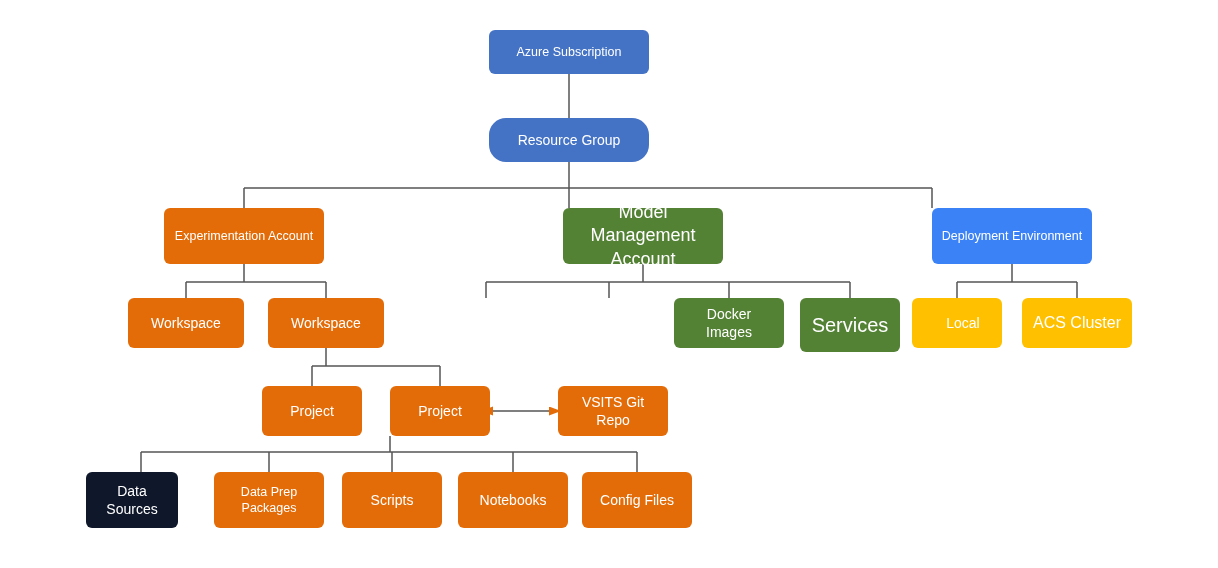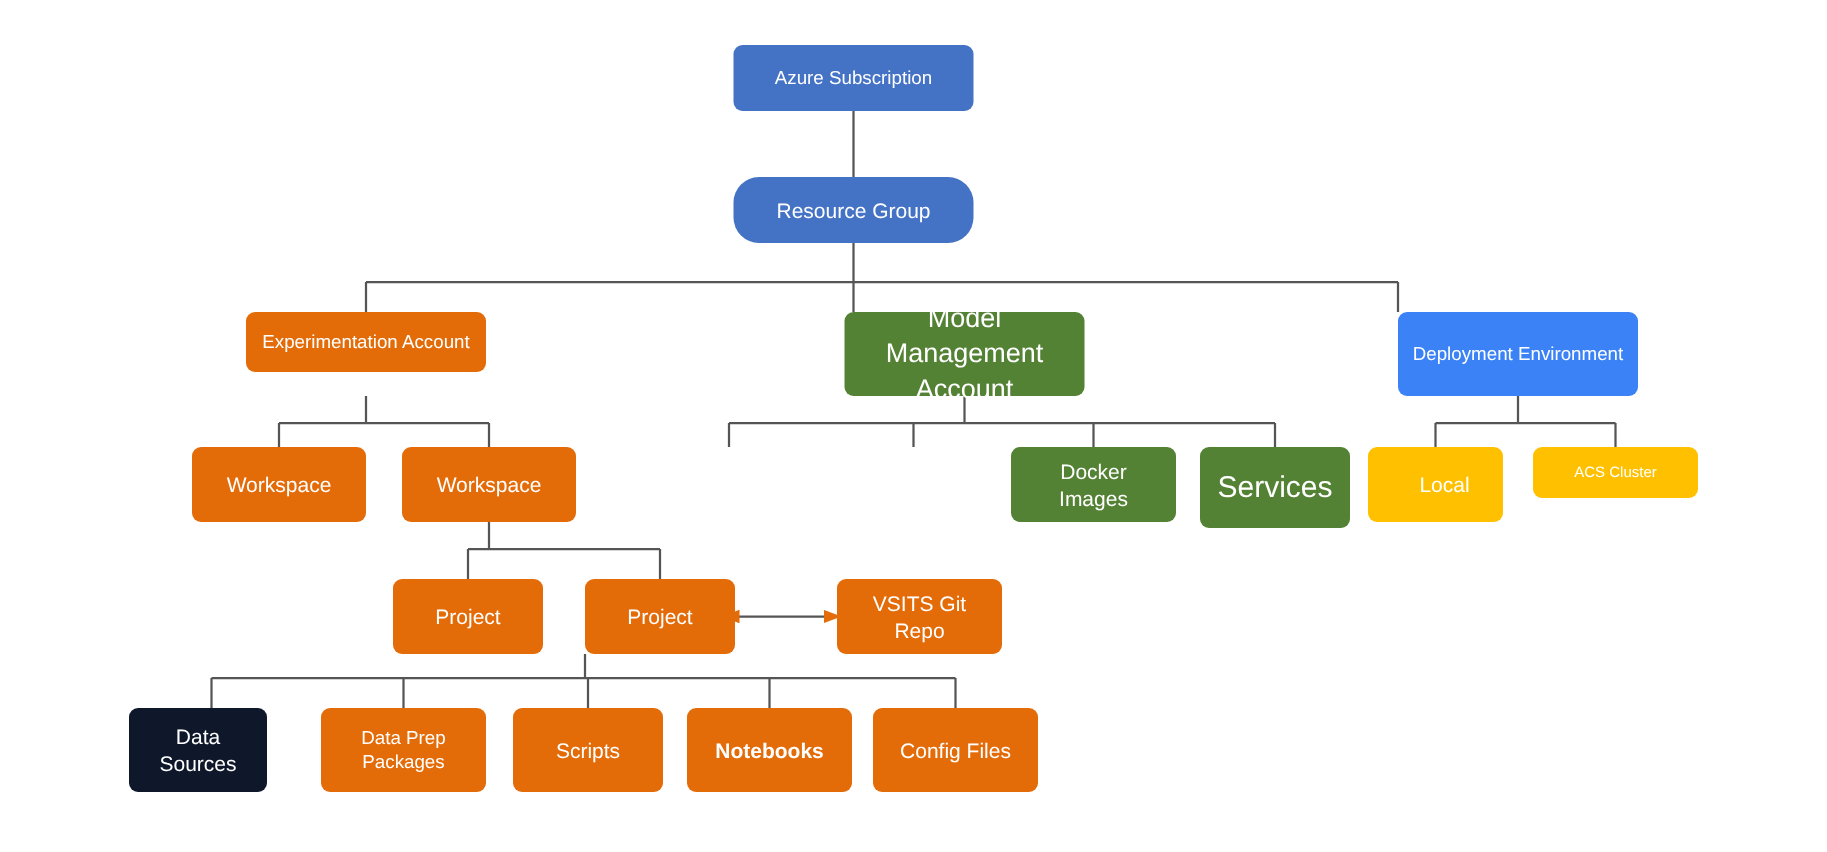--- a/index.html
+++ b/index.html
@@ -107,21 +107,21 @@
     <line x1="513" y1="452" x2="513" y2="472"></line>
     <line x1="637" y1="452" x2="637" y2="472"></line>
   </svg>
 
 <div class="node" style="left: 489px; top: 30px; width: 160px; height: 44px; background-color: rgb(68, 114, 196); font-size: 12.5px;">
       <span>Azure Subscription</span>
     </div>
     <div class="node" style="left: 489px; top: 118px; width: 160px; height: 44px; background-color: rgb(68, 114, 196); font-size: 14px; border-radius: 17px;">
       <span>Resource Group</span>
     </div>
-    <div class="node" style="left: 164px; top: 208px; width: 160px; height: 40px; background-color: rgb(227, 108, 9); font-size: 12.5px;">
+    <div class="node" style="left: 164px; top: 208px; width: 160px; height: 56px; background-color: rgb(227, 108, 9); font-size: 12.5px;">
       <span>Experimentation Account</span>
     </div>
     <div class="node" style="left: 563px; top: 208px; width: 160px; height: 56px; background-color: rgb(84, 130, 53); font-size: 18px;">
       <span>Model Management Account</span>
     </div>
     <div class="node" style="left: 932px; top: 208px; width: 160px; height: 56px; background-color: #3b82f6; font-size: 12.5px;">
       <span>Deployment Environment</span>
     </div>
     <div class="node" style="left: 128px; top: 298px; width: 116px; height: 50px; background-color: rgb(227, 108, 9); font-size: 14px;">
       <span>Workspace</span>
@@ -131,40 +131,40 @@
     </div>
     <div class="node" style="left: 674px; top: 298px; width: 110px; height: 50px; background-color: rgb(84, 130, 53); font-size: 14px;">
       <span>Docker Images</span>
     </div>
     <div class="node" style="left: 800px; top: 298px; width: 100px; height: 54px; background-color: rgb(84, 130, 53); font-size: 20px;">
       <span>Services</span>
     </div>
     <div class="node" style="left: 912px; top: 298px; width: 90px; height: 50px; background-color: rgb(255, 192, 0); font-size: 14px; padding-left: 20px;">
       <span>Local</span>
     </div>
-    <div class="node" style="left: 1022px; top: 298px; width: 110px; height: 34px; background-color: rgb(255, 192, 0); font-size: 10px;">
+    <div class="node" style="left: 1022px; top: 298px; width: 110px; height: 50px; background-color: rgb(255, 192, 0); font-size: 16px;">
       <span>ACS Cluster</span>
     </div>
     <div class="node" style="left: 262px; top: 386px; width: 100px; height: 50px; background-color: rgb(227, 108, 9); font-size: 14px;">
       <span>Project</span>
     </div>
     <div class="node" style="left: 390px; top: 386px; width: 100px; height: 50px; background-color: rgb(227, 108, 9); font-size: 14px;">
       <span>Project</span>
     </div>
     <div class="node" style="left: 558px; top: 386px; width: 110px; height: 50px; background-color: rgb(227, 108, 9); font-size: 14px;">
       <span>VSITS Git Repo</span>
     </div>
     <div class="node" style="left: 86px; top: 472px; width: 92px; height: 56px; background-color: #0f172a; font-size: 14px;">
       <span>Data Sources</span>
     </div>
     <div class="node" style="left: 214px; top: 472px; width: 110px; height: 56px; background-color: rgb(227, 108, 9); font-size: 12.5px;">
       <span>Data Prep Packages</span>
     </div>
     <div class="node" style="left: 342px; top: 472px; width: 100px; height: 56px; background-color: rgb(227, 108, 9); font-size: 14px;">
       <span>Scripts</span>
     </div>
-    <div class="node" style="left: 458px; top: 472px; width: 110px; height: 56px; background-color: rgb(227, 108, 9); font-size: 14px; font-weight: bold;">
+    <div class="node" style="left: 458px; top: 472px; width: 110px; height: 56px; background-color: rgb(227, 108, 9); font-size: 14px;">
       <span>Notebooks</span>
     </div>
     <div class="node" style="left: 582px; top: 472px; width: 110px; height: 56px; background-color: rgb(227, 108, 9); font-size: 14px;">
       <span>Config Files</span>
     </div>
   </div>
 
 </body></html>

